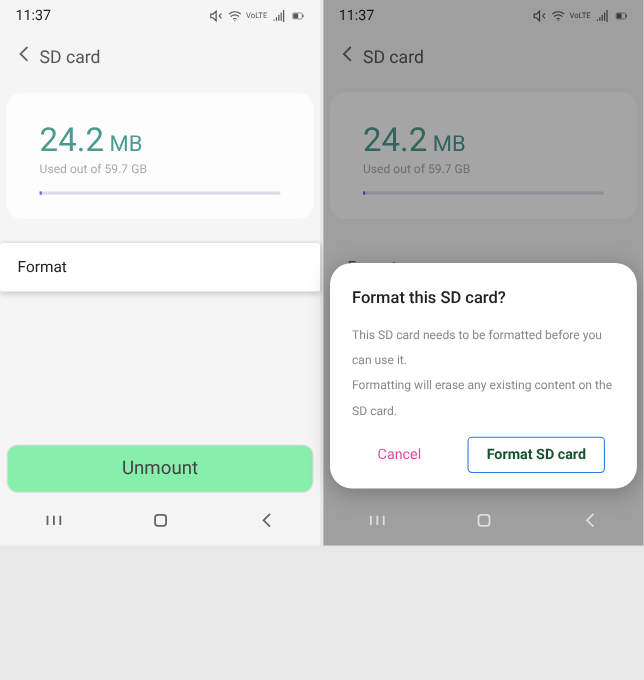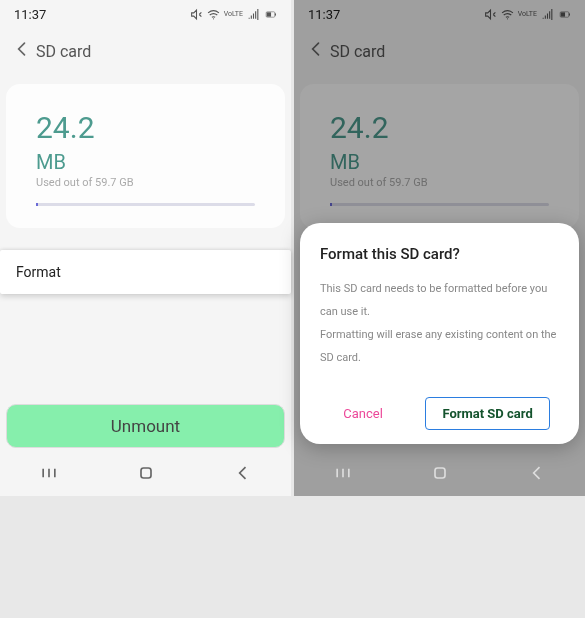--- a/index.html
+++ b/index.html
@@ -50,21 +50,21 @@
   .header-title {
     font-size: 16px;
     color: #555;
   }
   .card {
     background: #fdfdfd;
     margin: 10px 6px 0 6px;
     border-radius: 14px;
     padding: 26px 30px 22px 30px;
   }
-  .usage-line { display: flex; align-items: baseline; gap: 5px; flex-direction: column; }
+  .usage-line { display: flex; align-items: baseline; gap: 5px; }
   .usage-num {
     font-size: 30px;
     color: #4d9b8f;
     font-weight: 400;
   }
   .usage-unit {
     font-size: 20px;
     color: #4d9b8f;
     font-weight: 400;
   }
@@ -139,21 +139,21 @@
   .dialog-title {
     font-size: 15px;
     color: #222;
     font-weight: 500;
     margin-bottom: 14px;
   }
   .dialog-body {
     font-size: 11px;
     color: #888;
     line-height: 2.1;
-    margin-bottom: 28px;
+    margin-bottom: 12px;
   }
   .dialog-actions {
     display: flex;
     justify-content: space-around;
     align-items: center;
     gap: 10px;
   }
   .dialog-cancel {
     color: #ec4899;
     font-size: 13px;

